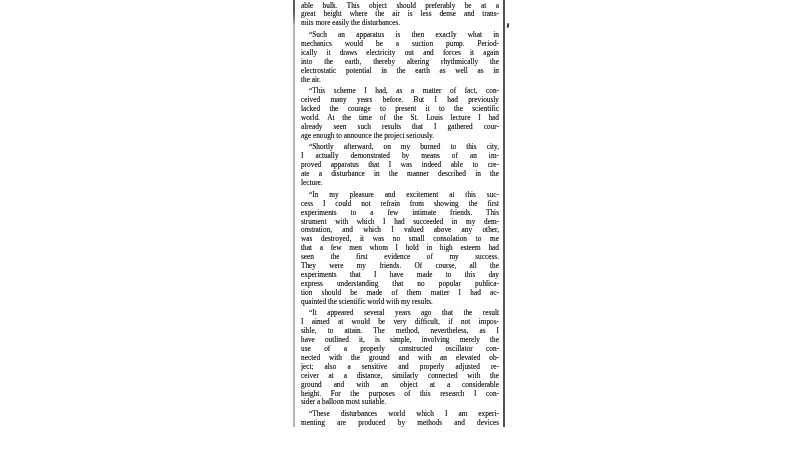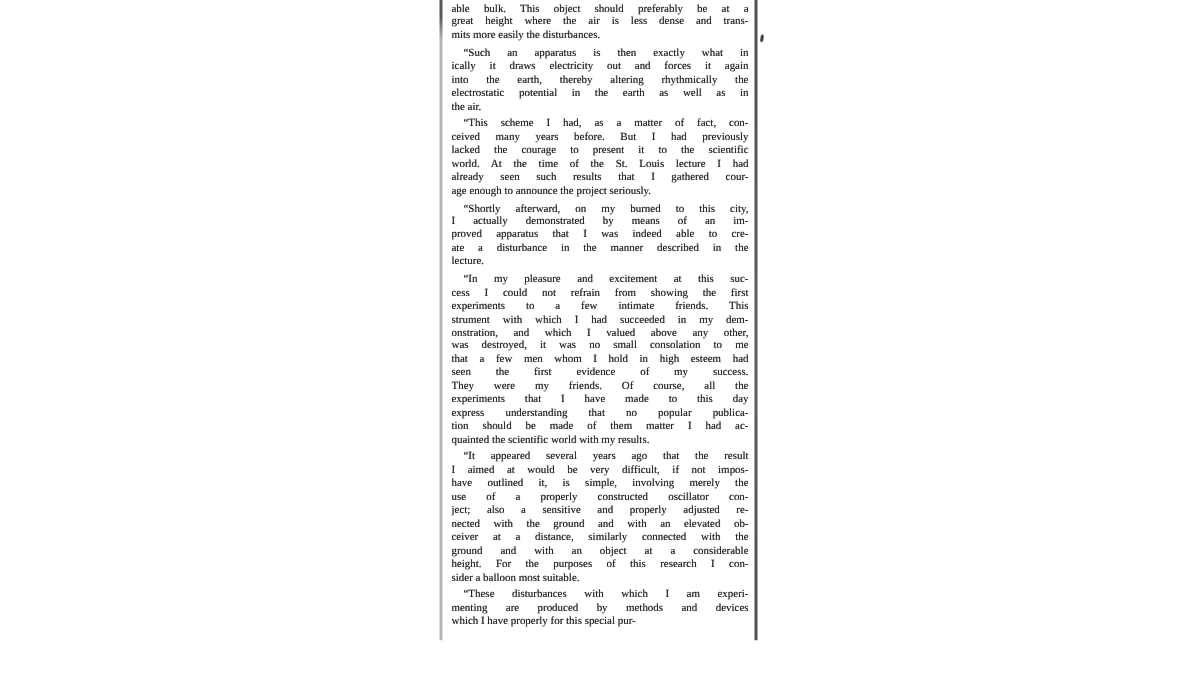--- a/index.html
+++ b/index.html
@@ -34,20 +34,21 @@
   <div class="column">
     <div class="rule left"></div>
     <div class="text-block" id="text-block">
         <div class="paragraph">
           <div class="line">able bulk.  This object should preferably be at a</div>
           <div class="line">great height where the air is less dense and trans-</div>
           <div class="line">mits more easily the disturbances.</div>
         </div>
         <div class="paragraph indent">
           <div class="line">“Such an apparatus is then exactly what in</div>
+          <div class="line">mechanics would be a suction pump.  Period-</div>
           <div class="line">ically it draws electricity out and forces it again</div>
           <div class="line">into the earth, thereby altering rhythmically the</div>
           <div class="line">electrostatic potential in the earth as well as in</div>
           <div class="line">the air.</div>
         </div>
         <div class="paragraph indent">
           <div class="line">“This scheme I had, as a matter of fact, con-</div>
           <div class="line">ceived many years before.  But I had previously</div>
           <div class="line">lacked the courage to present it to the scientific</div>
           <div class="line">world.  At the time of the St. Louis lecture I had</div>
@@ -72,31 +73,32 @@
           <div class="line">seen the first evidence of my success.</div>
           <div class="line">They were my friends.  Of course, all the</div>
           <div class="line">experiments that I have made to this day</div>
           <div class="line">express understanding that no popular publica-</div>
           <div class="line">tion should be made of them matter I had ac-</div>
           <div class="line">quainted the scientific world with my results.</div>
         </div>
         <div class="paragraph indent">
           <div class="line">“It appeared several years ago that the result</div>
           <div class="line">I aimed at would be very difficult, if not impos-</div>
+          <div class="line">sible, to attain.  The method, nevertheless, as I</div>
           <div class="line">have outlined it, is simple, involving merely the</div>
           <div class="line">use of a properly constructed oscillator con-</div>
+          <div class="line">nected with the ground and with an elevated ob-</div>
           <div class="line">ject; also a sensitive and properly adjusted re-</div>
-          <div class="line">nected with the ground and with an elevated ob-</div>
           <div class="line">ceiver at a distance, similarly connected with the</div>
           <div class="line">ground and with an object at a considerable</div>
           <div class="line">height.  For the purposes of this research I con-</div>
           <div class="line">sider a balloon most suitable.</div>
         </div>
         <div class="paragraph indent">
-          <div class="line">“These disturbances with which I am experi-</div>
+          <div class="line">“These disturbances world which I am experi-</div>
           <div class="line">menting are produced by methods and devices</div>
           <div class="line">which I have properly for this special pur-</div>
         </div>
       </div>
     <div class="rule right"></div>
   </div>
   <div class="speck"></div>
 </div>
 
 </body></html>

